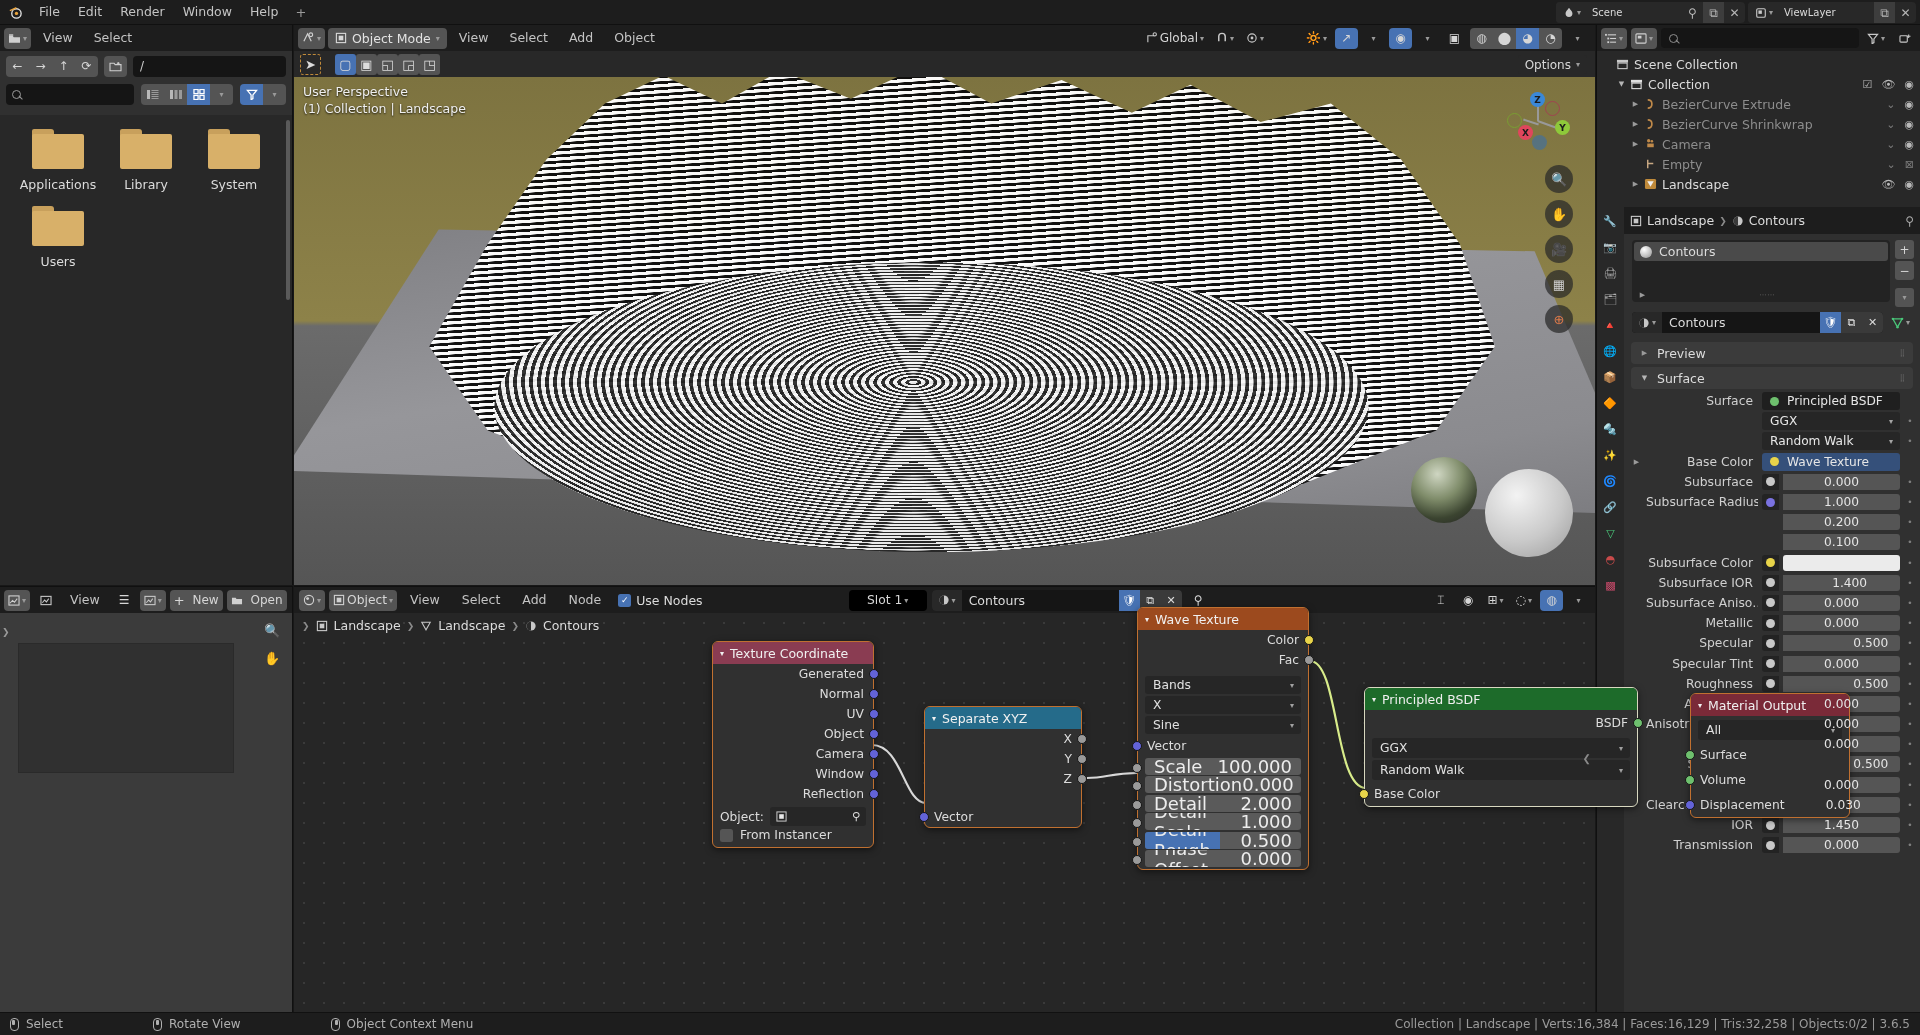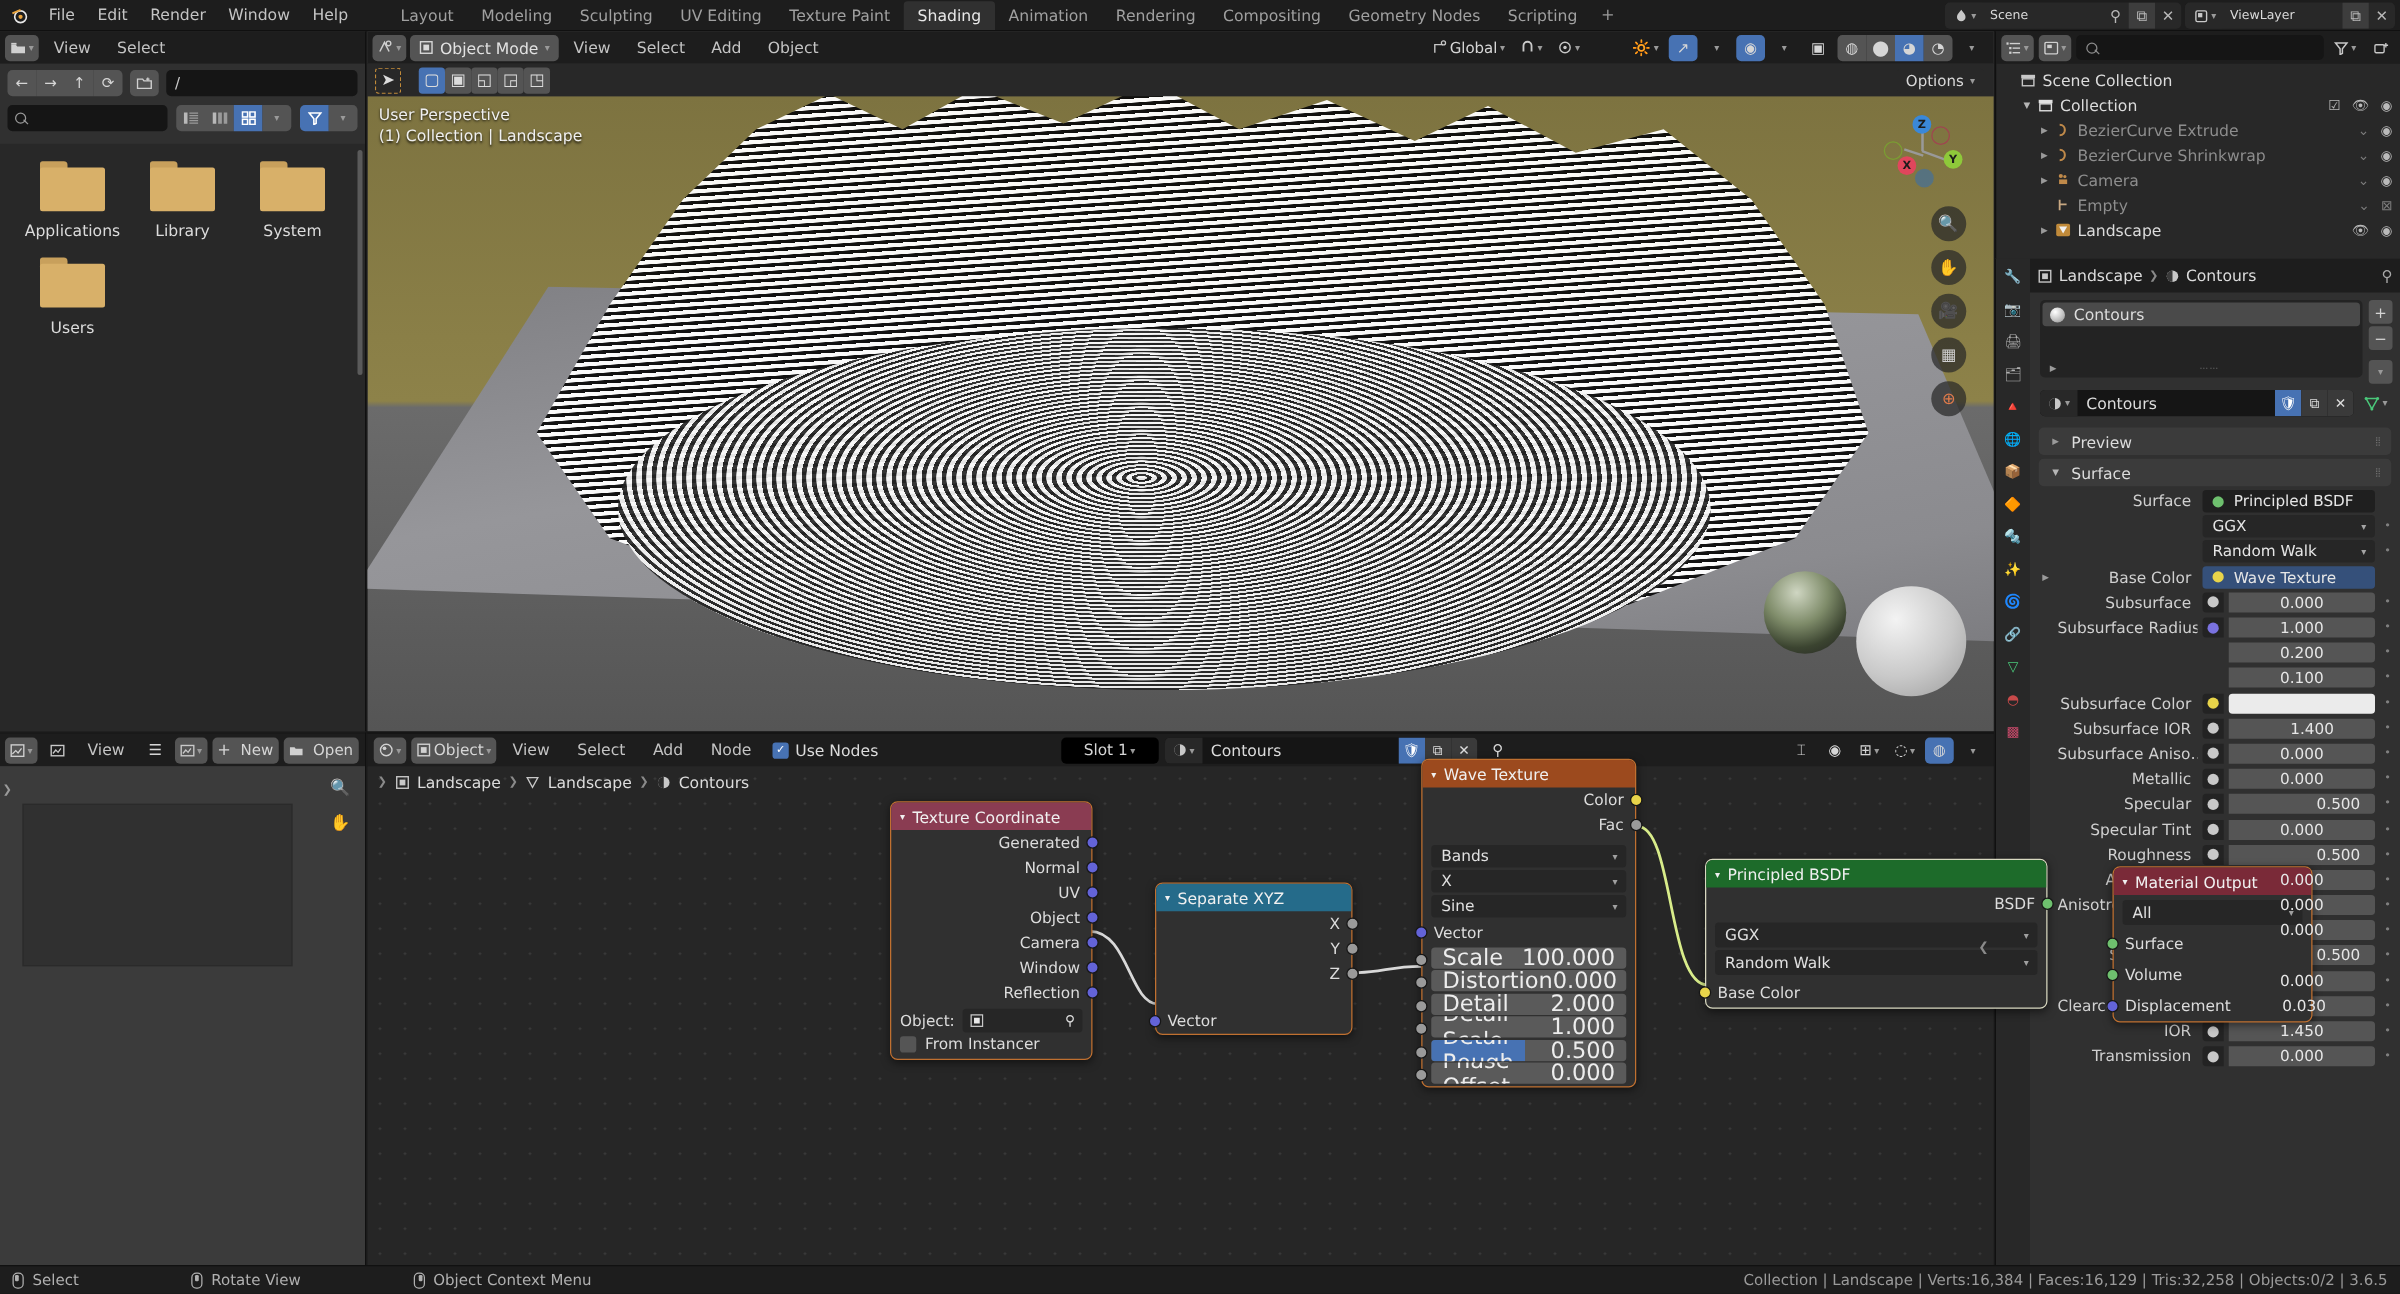--- a/index.html
+++ b/index.html
@@ -283,33 +283,20 @@
           <circle cx="9" cy="9" r="1.8" fill="#e8a33d"></circle>
         </svg>
     </div>
     <div id="topMenus" style="display:flex">
         <div class="menu-item">File</div>
         <div class="menu-item">Edit</div>
         <div class="menu-item">Render</div>
         <div class="menu-item">Window</div>
         <div class="menu-item">Help</div>
       </div>
-    <div id="wsTabs" class="ws-tabs">
-        <div class="ws-tab">Layout</div>
-        <div class="ws-tab">Modeling</div>
-        <div class="ws-tab">Sculpting</div>
-        <div class="ws-tab">UV Editing</div>
-        <div class="ws-tab">Texture Paint</div>
-        <div class="ws-tab active">Shading</div>
-        <div class="ws-tab">Animation</div>
-        <div class="ws-tab">Rendering</div>
-        <div class="ws-tab">Compositing</div>
-        <div class="ws-tab">Geometry Nodes</div>
-        <div class="ws-tab">Scripting</div>
-      </div>
     <div class="ws-plus">+</div>
 
     <div class="topbar-right">
       <div class="scene-field">
         <div class="sf-icon">
           <svg width="12" height="12" viewBox="0 0 14 14">
               <path d="M7 1c2 3 4 4.2 4 6.6A4 4 0 013 7.6C3 5.2 5 4 7 1z" fill="#c9c9c9"></path>
             </svg>
             <span class="chev">▾</span>
         </div>

